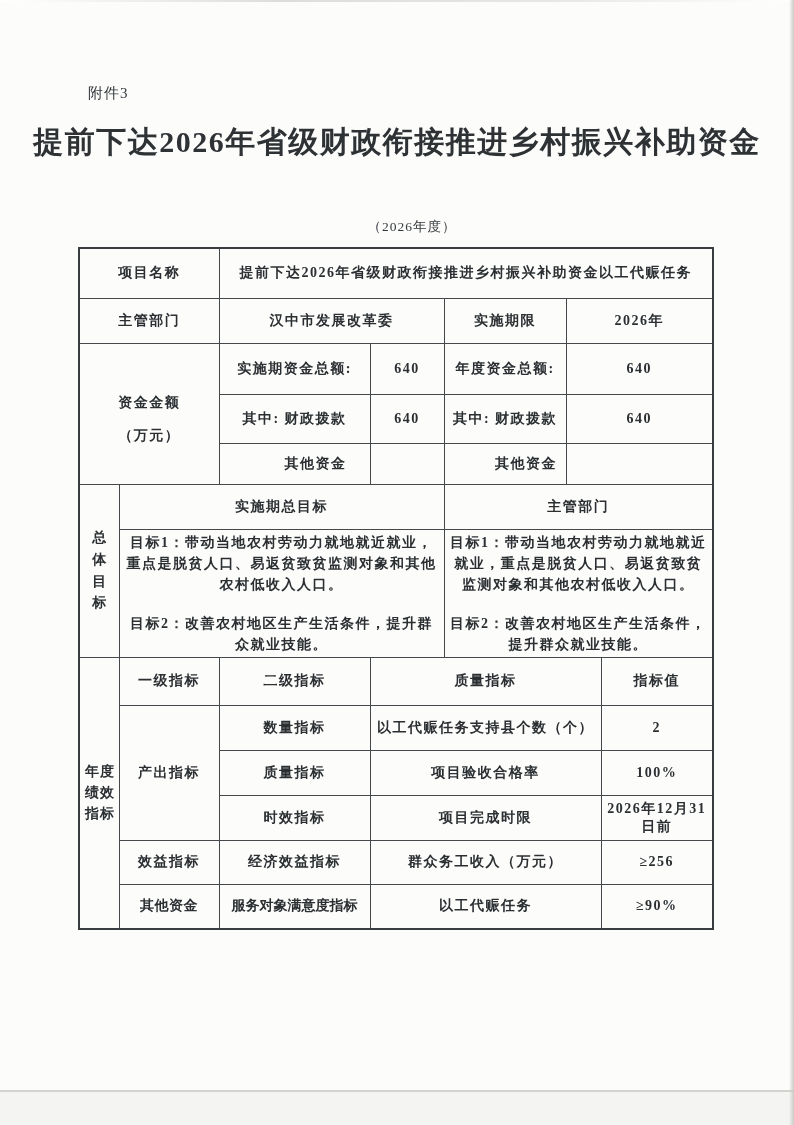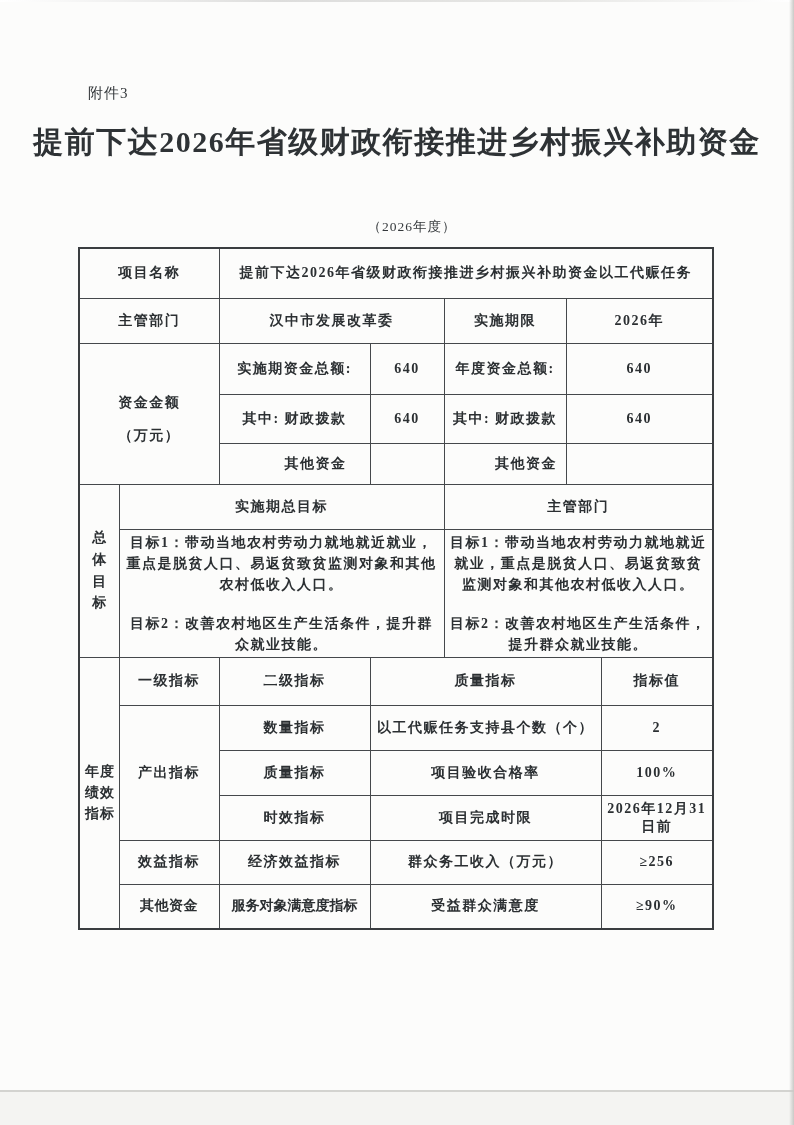--- a/index.html
+++ b/index.html
@@ -240,20 +240,20 @@
   <tr style="height:44px">
     <td>效益指标</td>
     <td>经济效益指标</td>
     <td colspan="3" class="level3-cell">群众务工收入（万元）</td>
     <td class="num">≥256</td>
   </tr>
 
   <tr style="height:45px">
     <td style="letter-spacing:0.5px">其他资金</td>
     <td style="letter-spacing:0;padding:6px 1px">服务对象满意度指标</td>
-    <td colspan="3" class="level3-cell">受益群众满意度</td>
+    <td colspan="3" class="level3-cell">以工代赈任务</td>
     <td class="num">≥90%</td>
   </tr>
 </tbody>
   </table>
 
 <div class="scan-bottom-shadow"></div>
 <div class="scan-right-shadow"></div>
 
 </body></html>

